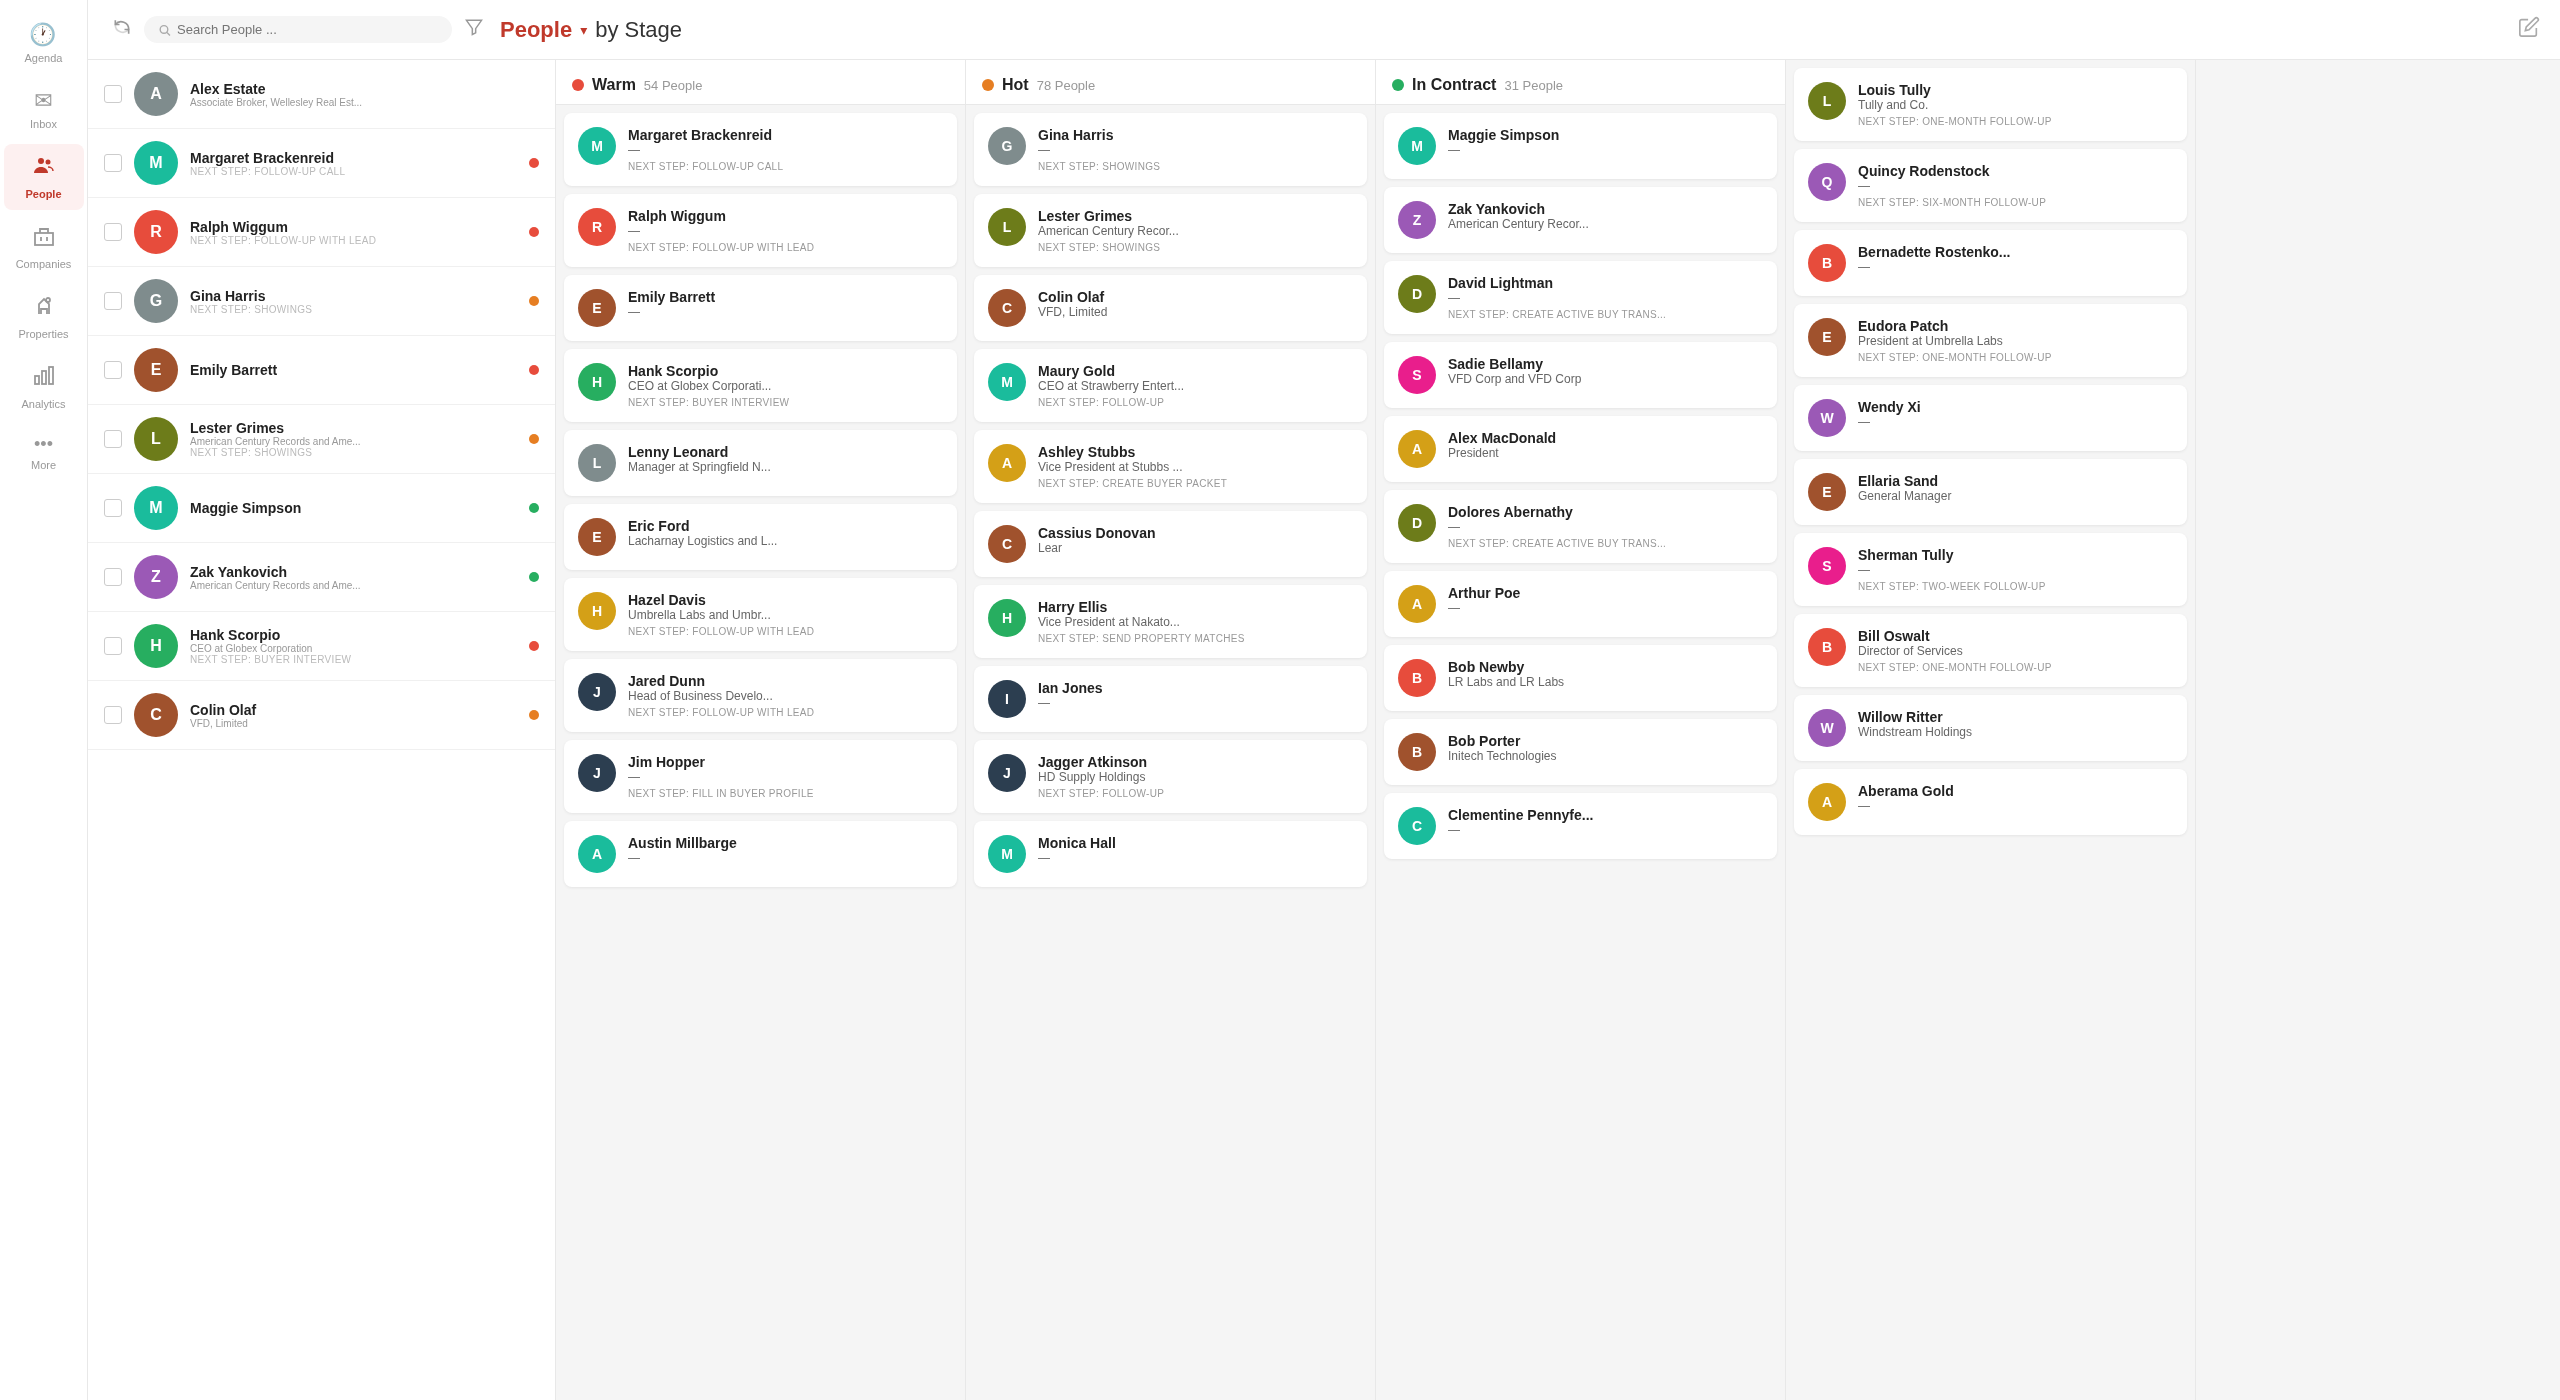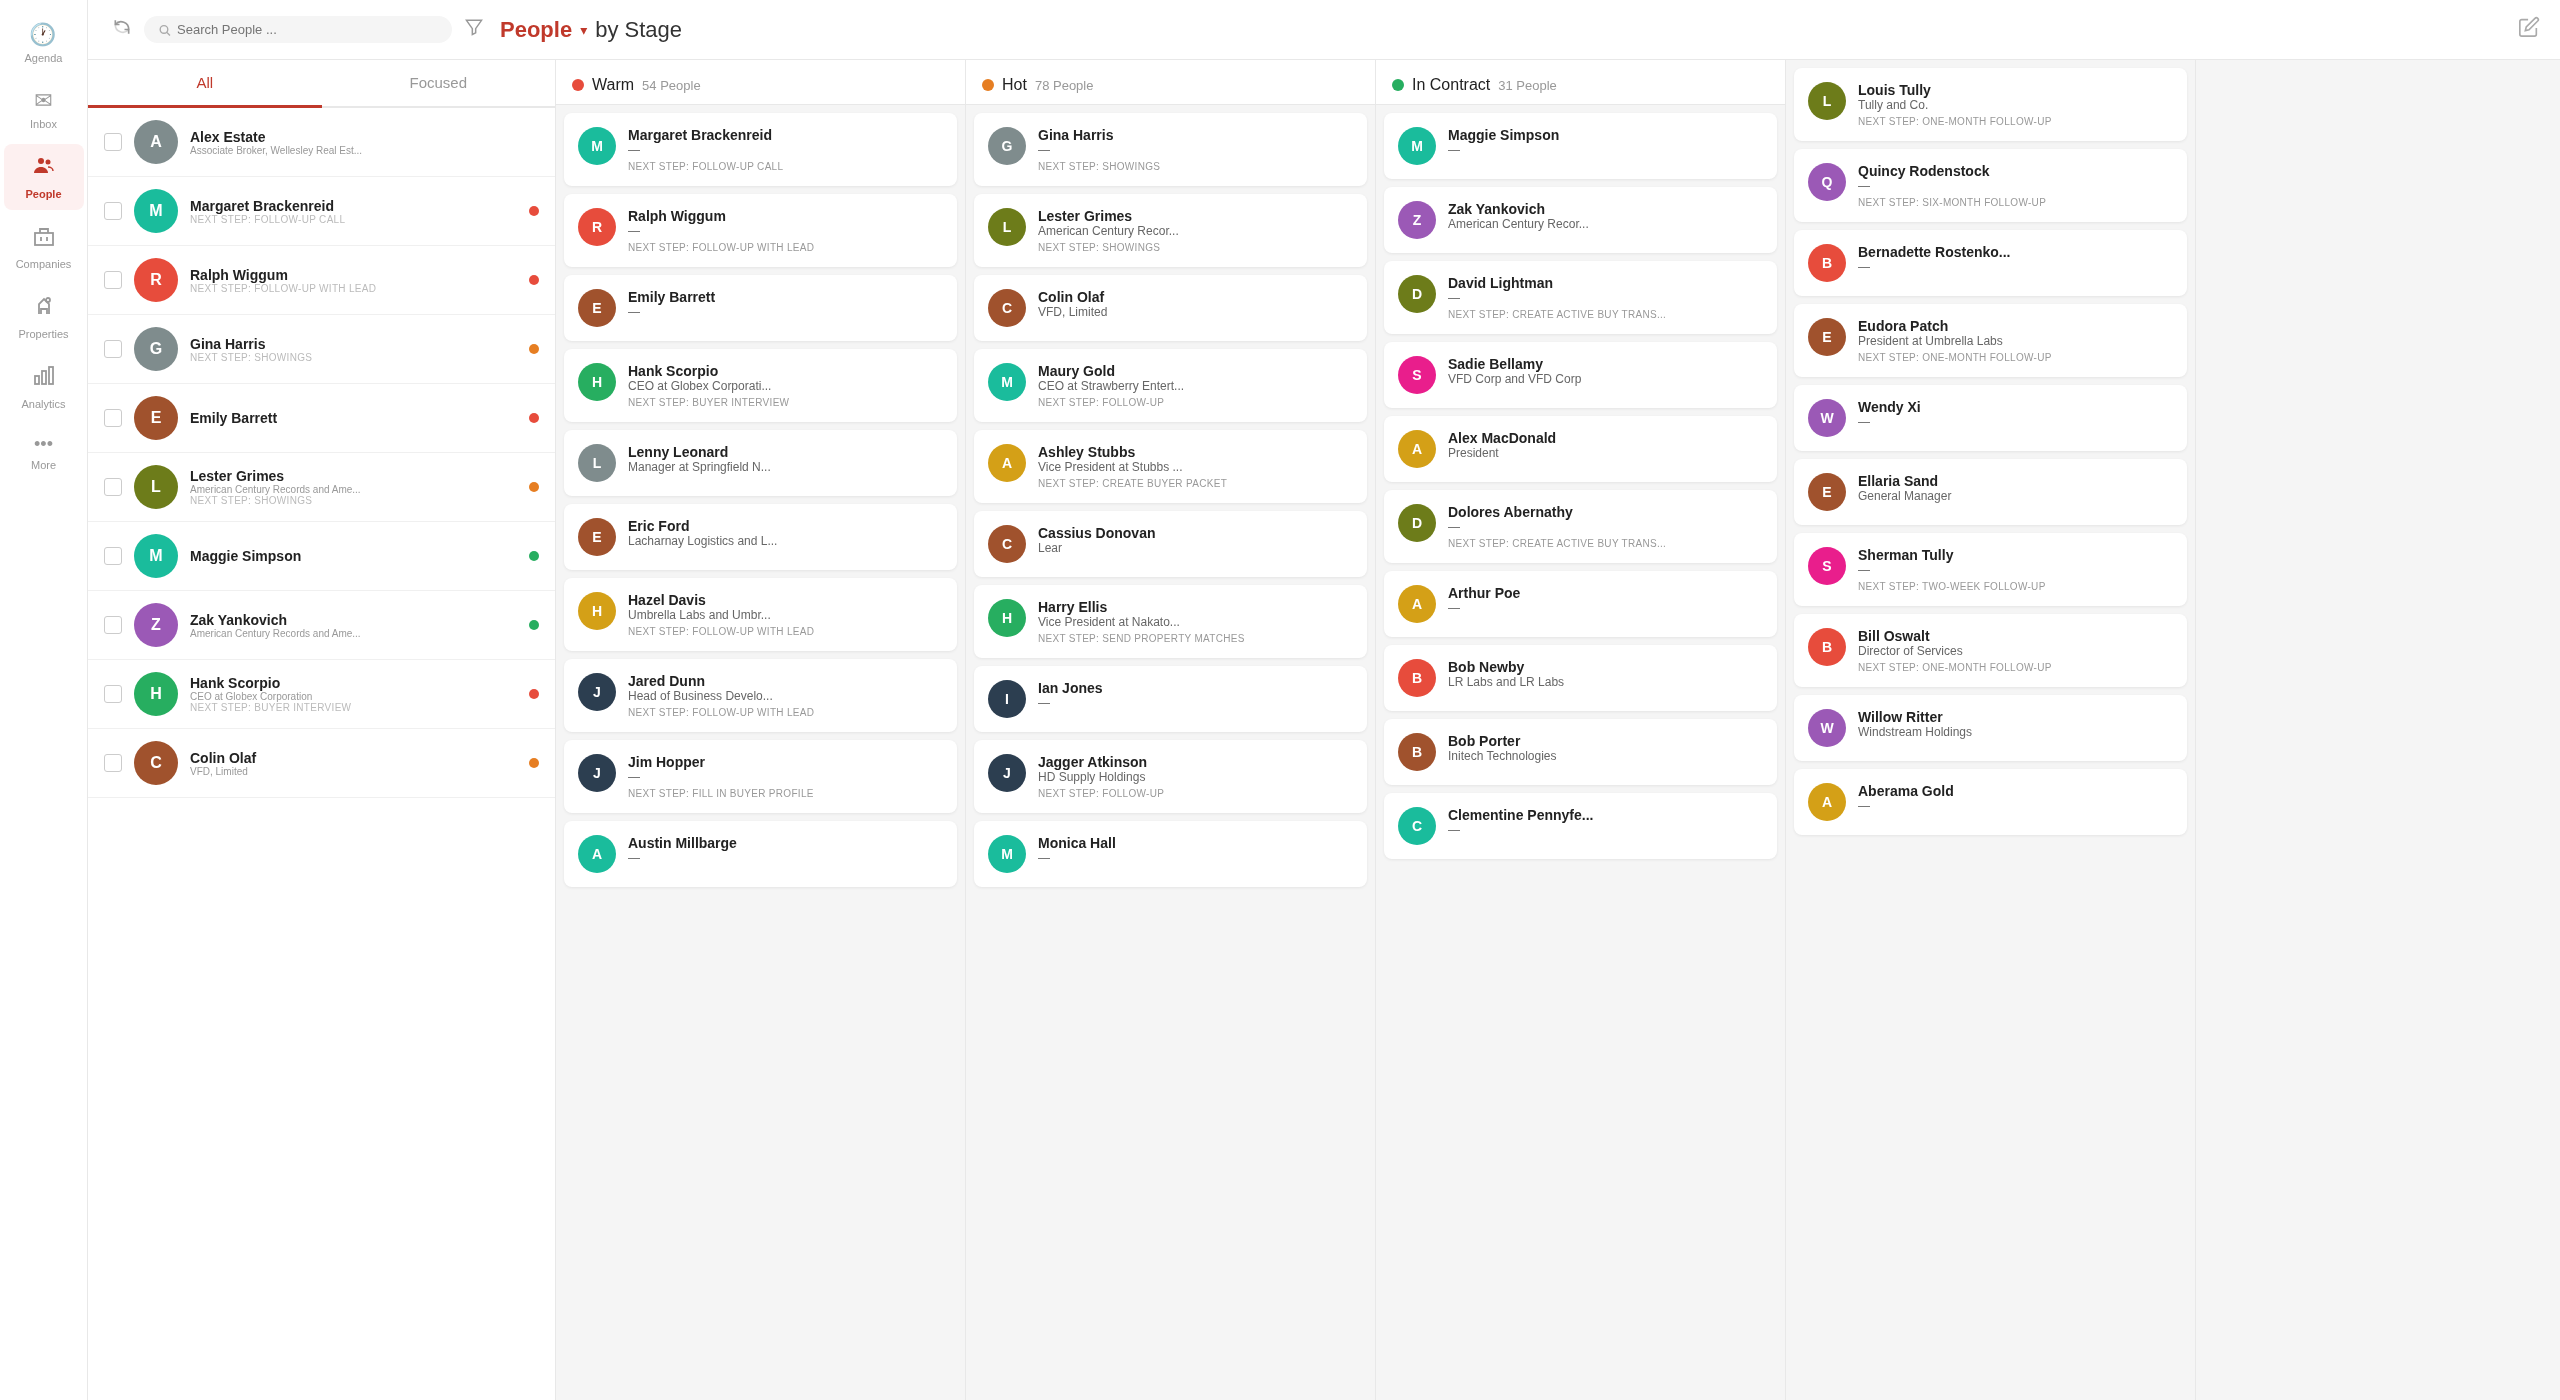--- a/index.html
+++ b/index.html
@@ -197,21 +197,21 @@
     .col-header {
       padding: 16px 16px 10px;
       background: #fff;
       border-bottom: 1px solid #e8e8e8;
       display: flex;
       align-items: center;
       gap: 8px;
       flex-shrink: 0;
     }
     .col-dot { width: 12px; height: 12px; border-radius: 50%; flex-shrink: 0; }
-    .col-title { font-size: 16px; font-weight: 400; color: #222; }
+    .col-title { font-size: 16px; font-weight: 700; color: #222; }
     .col-count { font-size: 13px; color: #999; }
     .col-cards { flex: 1; overflow-y: auto; padding: 8px; display: flex; flex-direction: column; gap: 8px; }
 
     
     .kanban-card {
       background: #fff;
       border-radius: 8px;
       padding: 14px;
       display: flex;
       align-items: flex-start;
@@ -327,24 +327,20 @@
       <svg width="22" height="22" viewBox="0 0 24 24" fill="none" stroke="#aaa" stroke-width="1.8">
           <path d="M11 4H4a2 2 0 0 0-2 2v14a2 2 0 0 0 2 2h14a2 2 0 0 0 2-2v-7"></path>
           <path d="M18.5 2.5a2.121 2.121 0 0 1 3 3L12 15l-4 1 1-4z"></path>
         </svg>
     </span>
   </div>
 
   <div class="content">
 
     <div class="left-panel">
-      <div class="tabs">
-        <div class="tab active">All</div>
-        <div class="tab">Focused</div>
-      </div>
       <div class="people-list" id="people-list-container">
           <div class="person-item">
     <div class="checkbox"></div>
     <div class="avatar-circle c-gray" style="background:#7f8c8d">
       A
     </div>
     <div class="person-info">
       <div class="person-name">Alex Estate</div>
       <div class="person-detail ">Associate Broker, Wellesley Real Est...</div>
 

